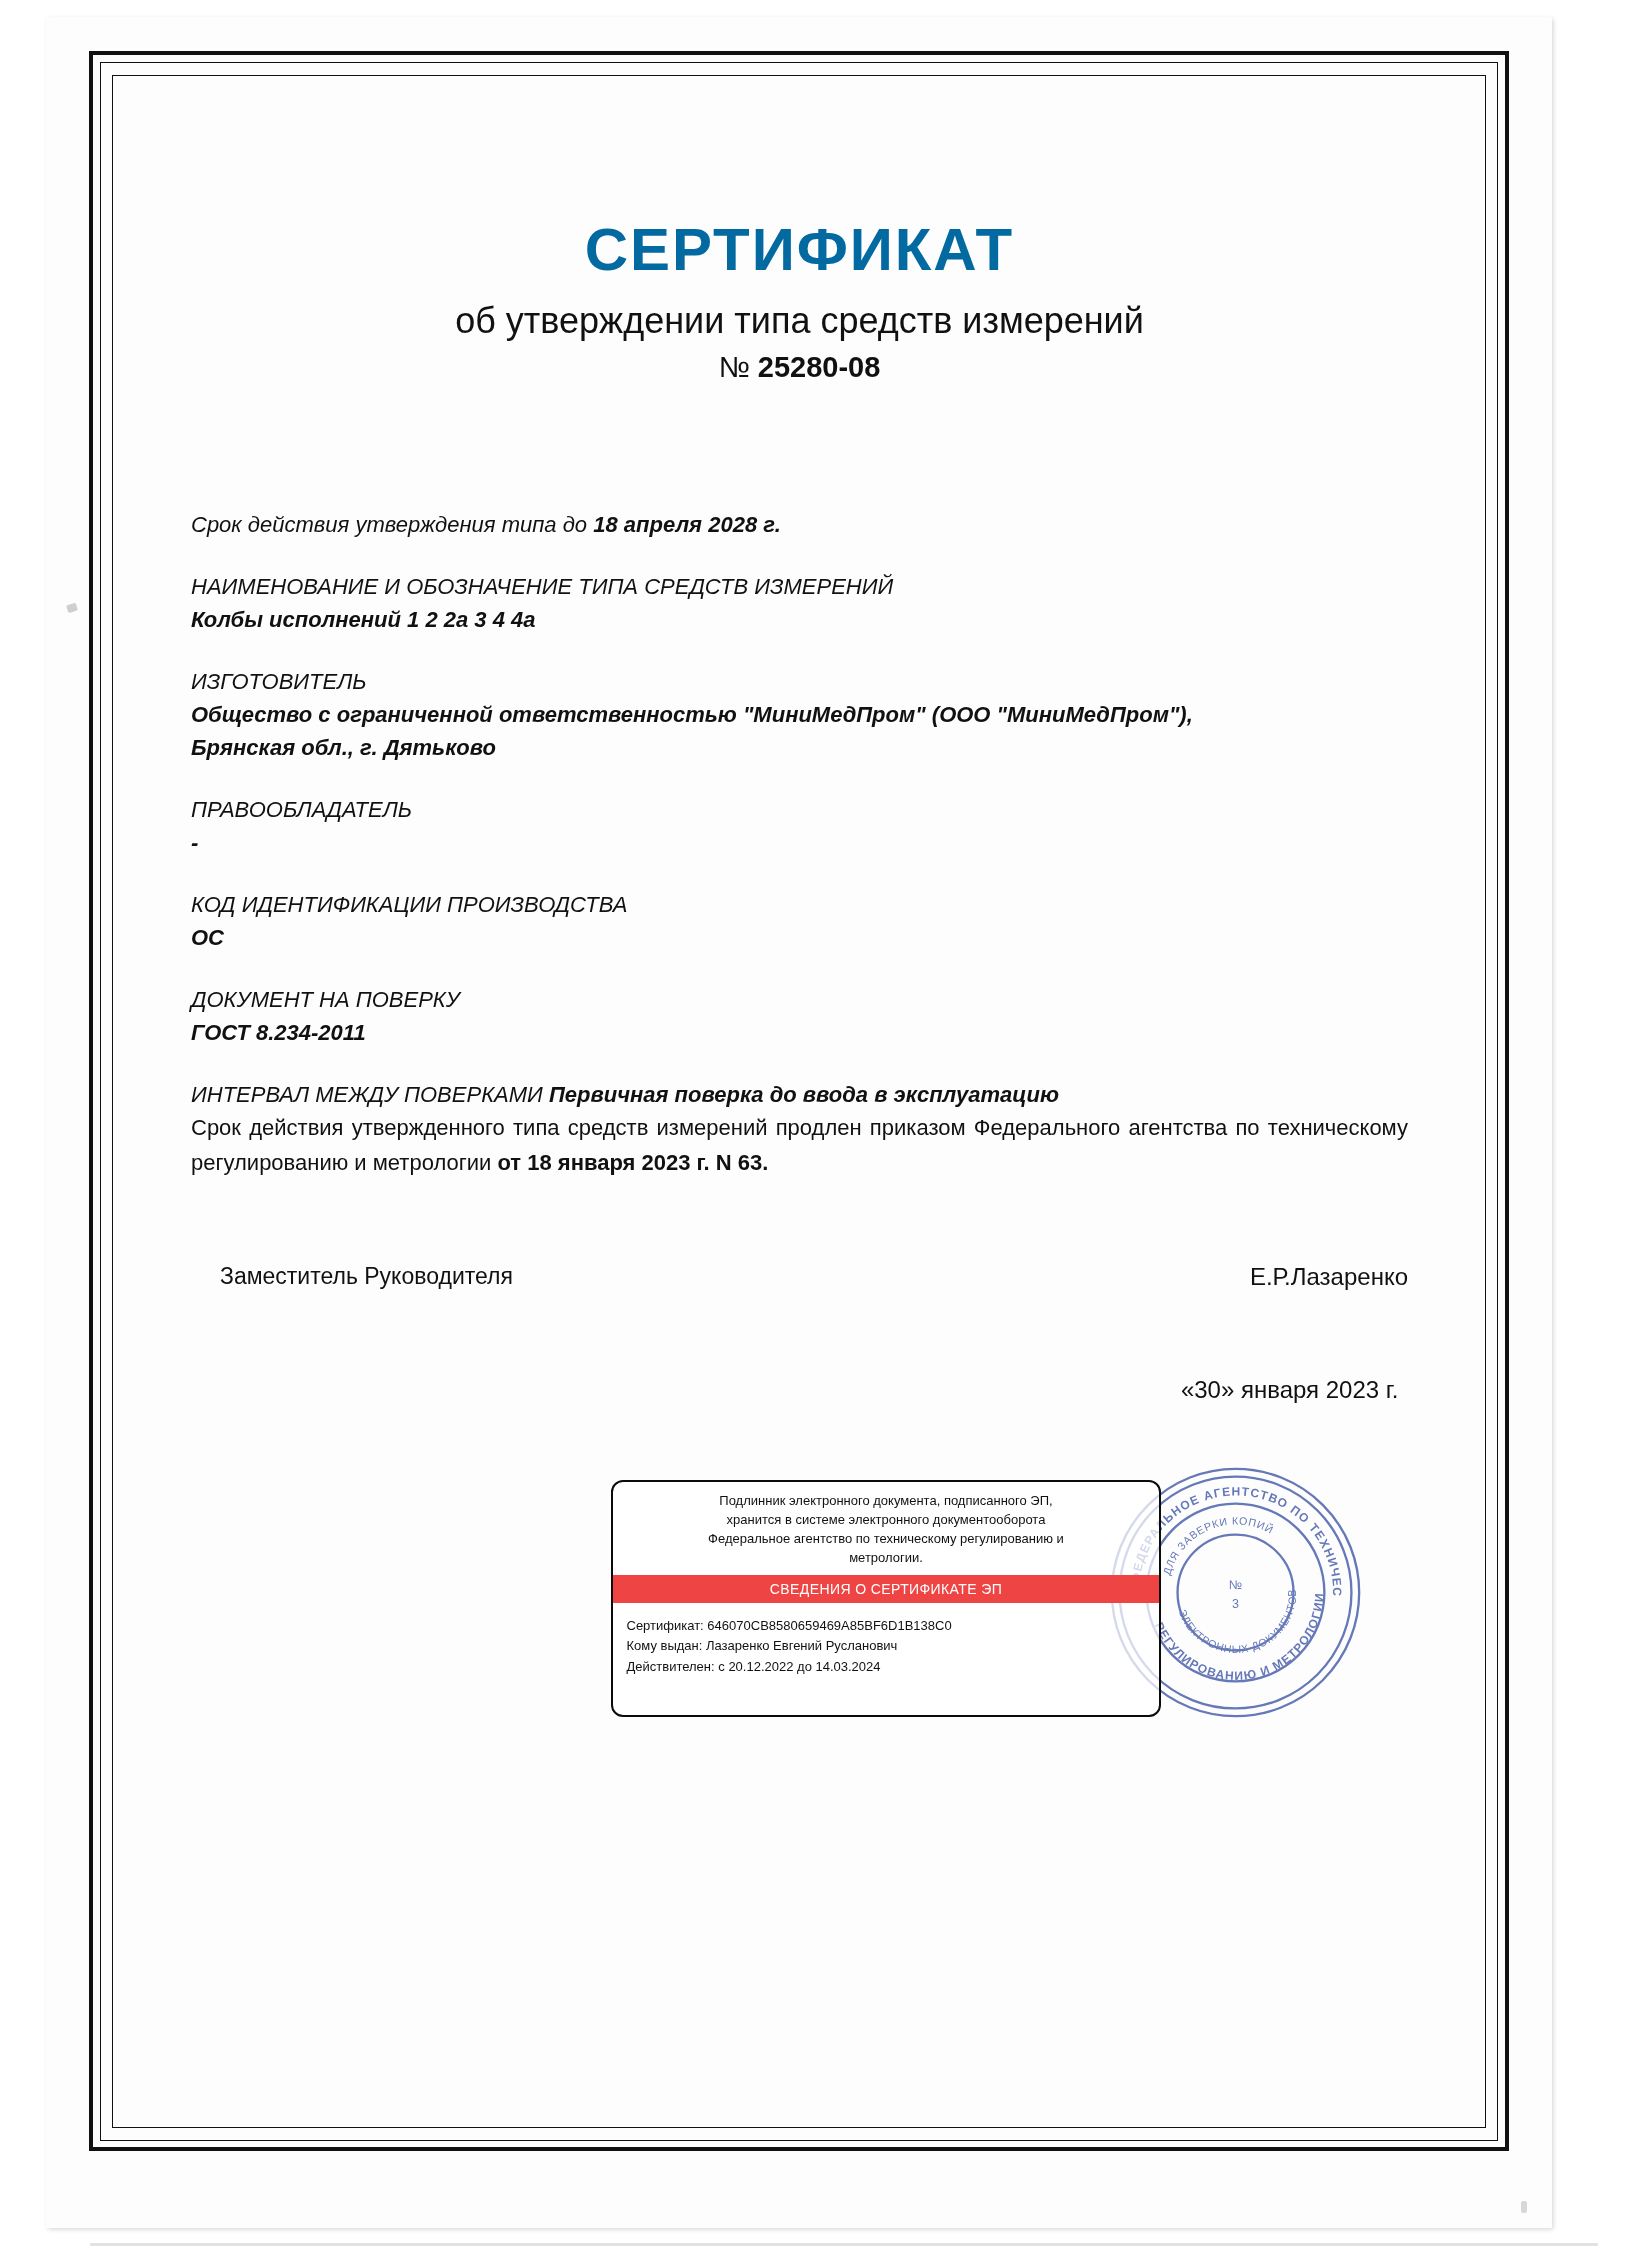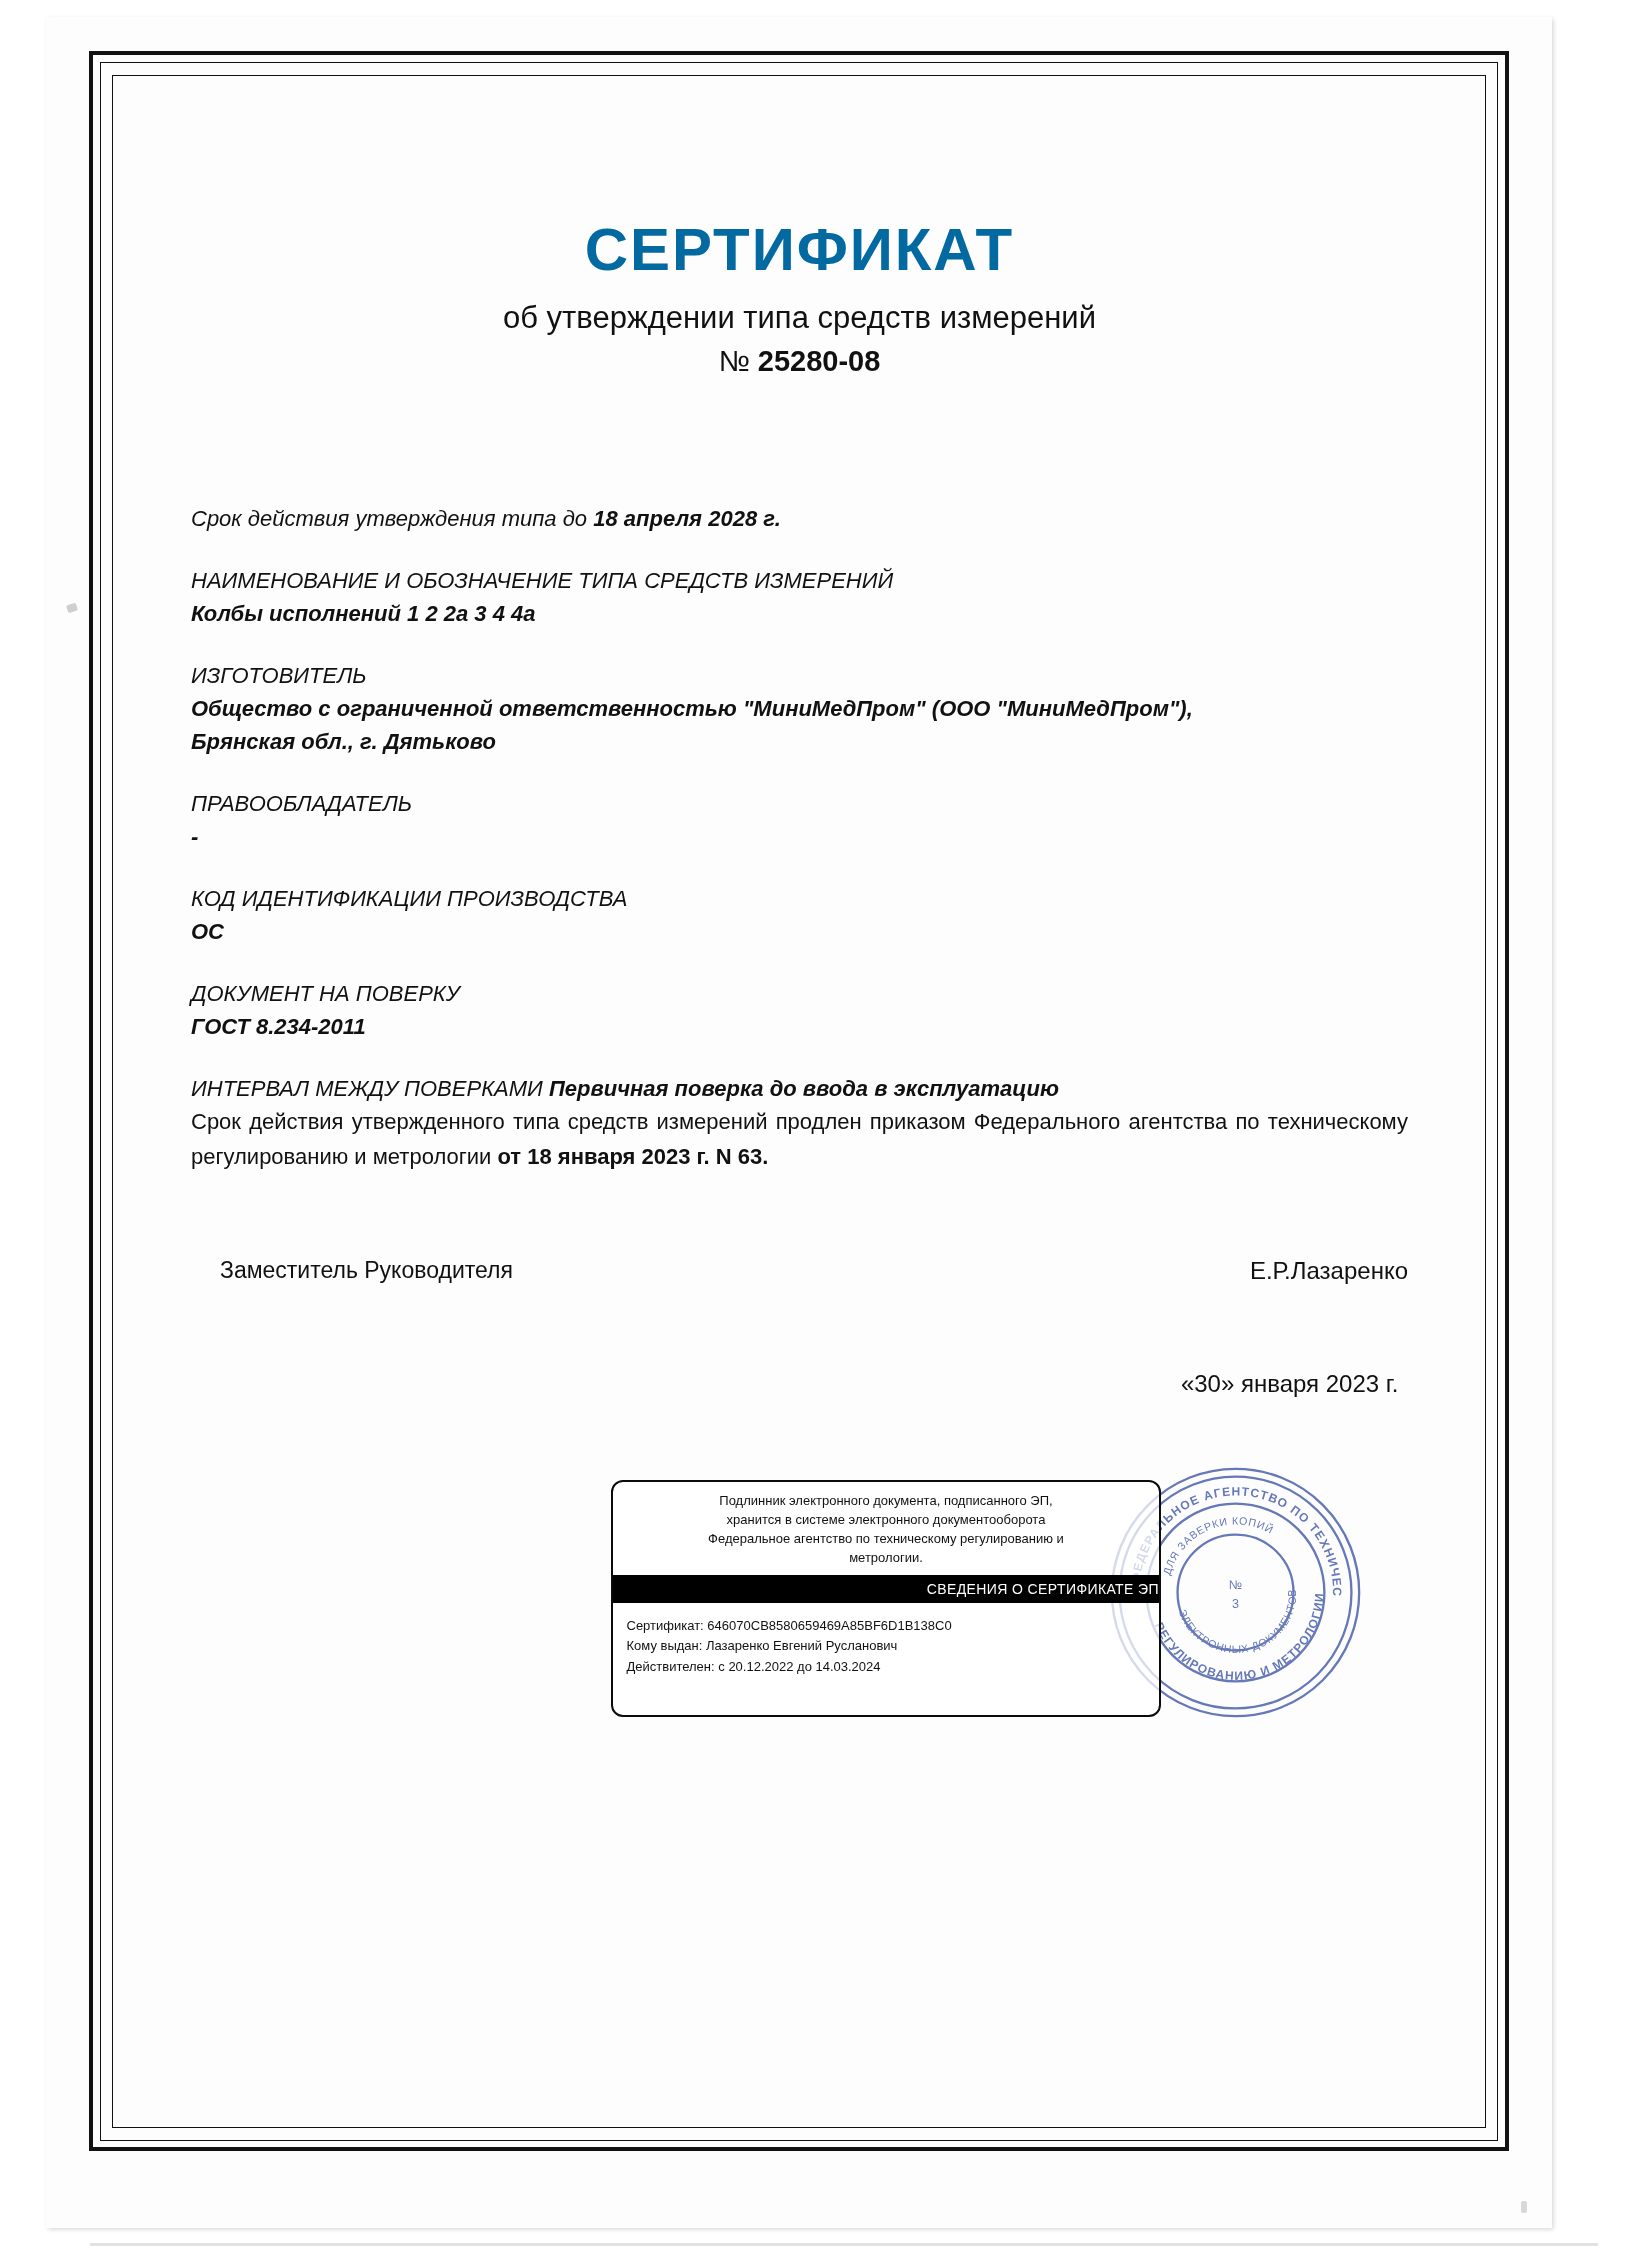--- a/index.html
+++ b/index.html
@@ -72,21 +72,21 @@
   .cert-title {
     text-align: center;
     font-weight: bold;
     font-size: 60px;
     letter-spacing: 1.9px;
     margin-top: 92px;
     color: #0369a1;
   }
   .cert-sub {
     text-align: center;
-    font-size: 31px;
+    font-size: 36px;
     margin-top: 15.4px;
     color: #111;
   }
   .cert-num {
     text-align: center;
     font-size: 29px;
     margin-top: 9.7px;
     color: #111;
   }
   .cert-num b { font-weight: bold; }
@@ -153,23 +153,23 @@
   }
   .esign-top {
     text-align: center;
     line-height: 1.45;
     font-size: 13px;
   }
   .esign-bar {
     margin-top: 7.7px;
     margin-left: -13.5px;
     margin-right: -13.5px;
-    background: #000000;
+    background: #ef4444;
     color: #fff;
-    text-align: right;
+    text-align: center;
     font-size: 14px;
     padding: 5.8px 0 5.8px 0;
     letter-spacing: 0.4px;
   }
   .esign-bar span { color: #fff; }
   .esign-fields {
     margin-top: 13.5px;
     line-height: 1.55;
     font-size: 13px;
   }

